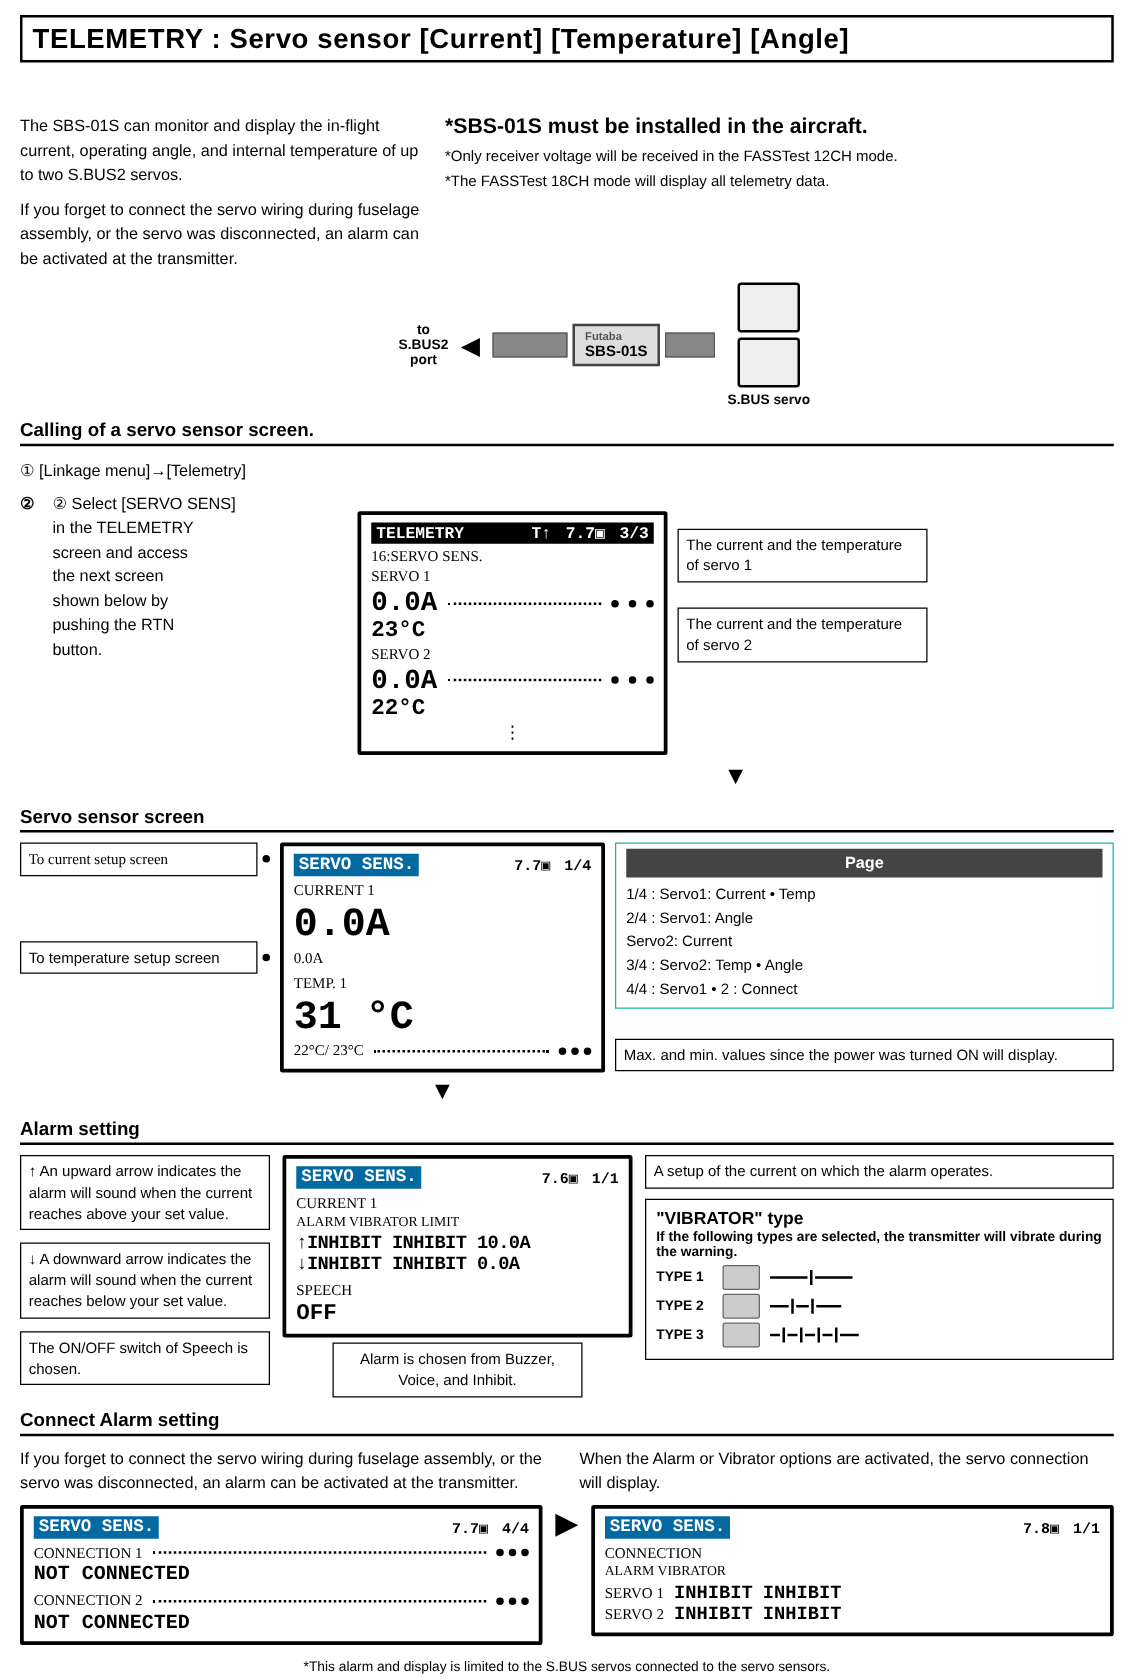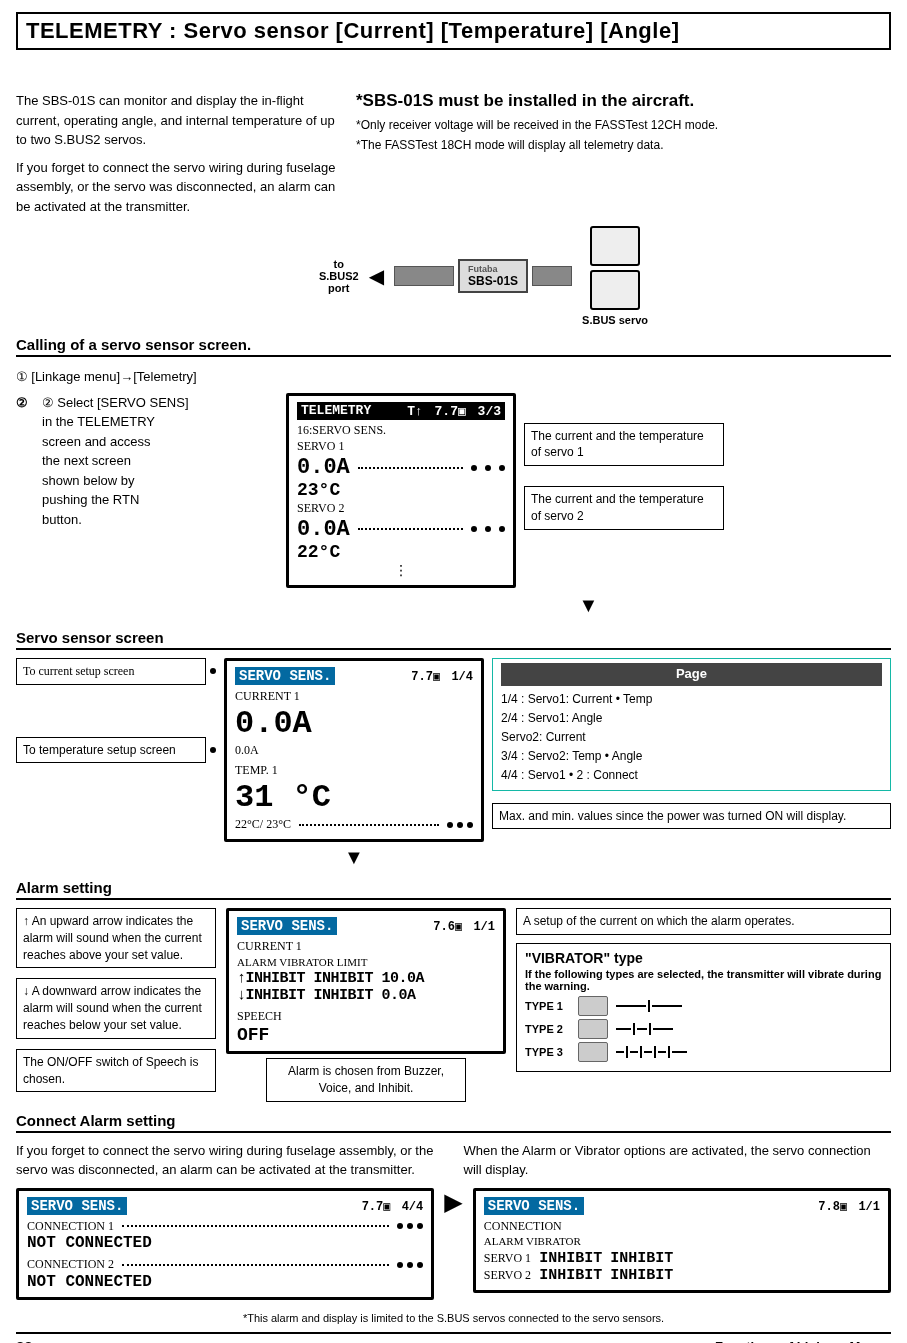--- a/index.html
+++ b/index.html
@@ -380,21 +380,21 @@
 the next screen
 shown below by
 pushing the RTN
 button.</span>
     </div>
   </div>
 
   <div class="calling-right">
     <div style="display:flex; gap:8px; align-items:flex-start;">
 
-      <div class="screen-mockup" style="width:230px;">
+      <div class="screen-mockup" style="width:248px;margin-top:16px;">
         <div class="screen-top-bar">
           <span>TELEMETRY</span>
           <span>
             <span>T↑</span>
             <span style="margin-left:4px;">7.7▣</span>
             <span style="margin-left:4px;">3/3</span>
           </span>
         </div>
         <div class="screen-line">16:SERVO SENS.</div>
         <div class="screen-line">SERVO 1</div>
@@ -473,21 +473,21 @@
 
   <div class="servo-right-annos">
     <div class="page-box">
       <div class="page-box-title">Page</div>
       <div>1/4 : Servo1: Current • Temp</div>
       <div>2/4 : Servo1: Angle</div>
       <div>     Servo2: Current</div>
       <div>3/4 : Servo2: Temp • Angle</div>
       <div>4/4 : Servo1 • 2 : Connect</div>
     </div>
-    <div style="margin-top:12px;">
+    <div style="margin-top:24px;">
       <div class="anno-box">Max. and min. values since the power was turned ON will display.</div>
     </div>
   </div>
 </div>
 
 <div class="section-heading">Alarm setting</div>
 
 <div class="alarm-section">
 
   <div class="alarm-left">

